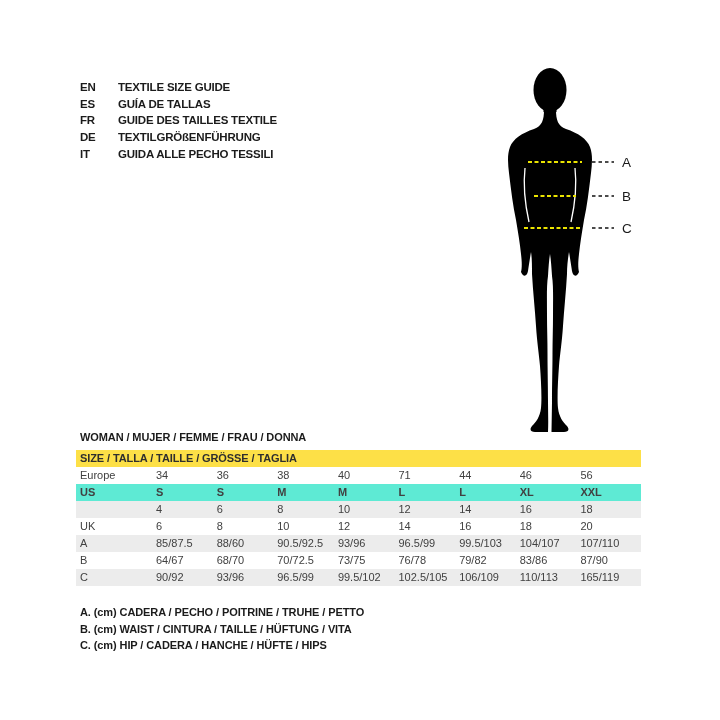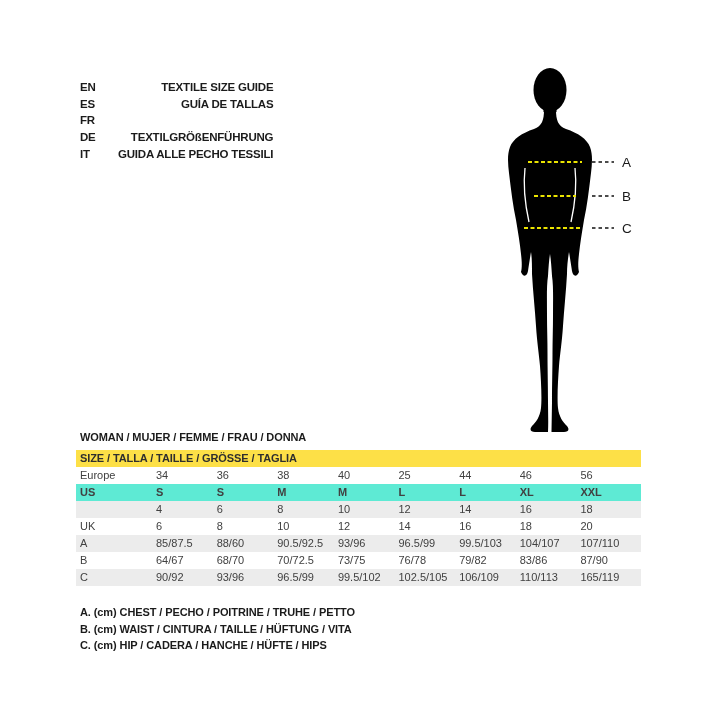--- a/index.html
+++ b/index.html
@@ -5,21 +5,21 @@
   * { margin:0; padding:0; box-sizing:border-box; }
   html,body { background:#ffffff; }
   body { font-family:"Liberation Sans","DejaVu Sans",sans-serif; }
   .canvas {
     position:relative; width:720px; height:720px; background:#ffffff;
     overflow:hidden;
   }
 
   
   .lang-block { position:absolute; left:80px; top:79px; }
-  .lang-row { display:flex; line-height:16.7px;justify-content:space-between; }
+  .lang-row { display:flex; line-height:16.7px; }
   .lang-code {
     width:38px; font-size:11.5px; font-weight:700; color:#1b1b1b;
     letter-spacing:-0.2px;
   }
   .lang-label {
     font-size:11.5px; font-weight:700; color:#1b1b1b; letter-spacing:-0.2px;
     white-space:nowrap;
   }
 
   
@@ -67,20 +67,21 @@
       <div class="lang-row">
         <div class="lang-code">EN</div>
         <div class="lang-label">TEXTILE SIZE GUIDE</div>
       </div>
       <div class="lang-row">
         <div class="lang-code">ES</div>
         <div class="lang-label">GUÍA DE TALLAS</div>
       </div>
       <div class="lang-row">
         <div class="lang-code">FR</div>
+        <div class="lang-label">GUIDE DES TAILLES TEXTILE</div>
       </div>
       <div class="lang-row">
         <div class="lang-code">DE</div>
         <div class="lang-label">TEXTILGRÖßENFÜHRUNG</div>
       </div>
       <div class="lang-row">
         <div class="lang-code">IT</div>
         <div class="lang-label">GUIDA ALLE PECHO TESSILI</div>
       </div>
     </div>
@@ -157,21 +158,21 @@
 
   <div class="size-table">
     <div class="thead" style="background: #fde047;">SIZE / TALLA / TAILLE / GRÖSSE / TAGLIA</div>
     <div>
         <div class="trow">
           <div class="tlabel">Europe</div>
           <div class="tcell">34</div>
           <div class="tcell">36</div>
           <div class="tcell">38</div>
           <div class="tcell">40</div>
-          <div class="tcell">25</div>
+          <div class="tcell">71</div>
           <div class="tcell">44</div>
           <div class="tcell">46</div>
           <div class="tcell">56</div>
         </div>
         <div class="trow" style="background: #5eead4; font-weight: bold;">
           <div class="tlabel">US</div>
           <div class="tcell">S</div>
           <div class="tcell">S</div>
           <div class="tcell">M</div>
           <div class="tcell">M</div>
@@ -232,18 +233,18 @@
           <div class="tcell">99.5/102</div>
           <div class="tcell">102.5/105</div>
           <div class="tcell">106/109</div>
           <div class="tcell">110/113</div>
           <div class="tcell">165/119</div>
         </div>
       </div>
   </div>
 
   <div class="legend">
-      <div class="legend-row">A. (cm) CHEST / PECHO / POITRINE / TRUHE / PETTO</div>
+      <div class="legend-row">A. (cm) CADERA / PECHO / POITRINE / TRUHE / PETTO</div>
       <div class="legend-row">B. (cm) WAIST / CINTURA / TAILLE / HÜFTUNG / VITA</div>
       <div class="legend-row">C. (cm) HIP / CADERA / HANCHE / HÜFTE / HIPS</div>
     </div>
 
 </div>
 
 </body></html>

